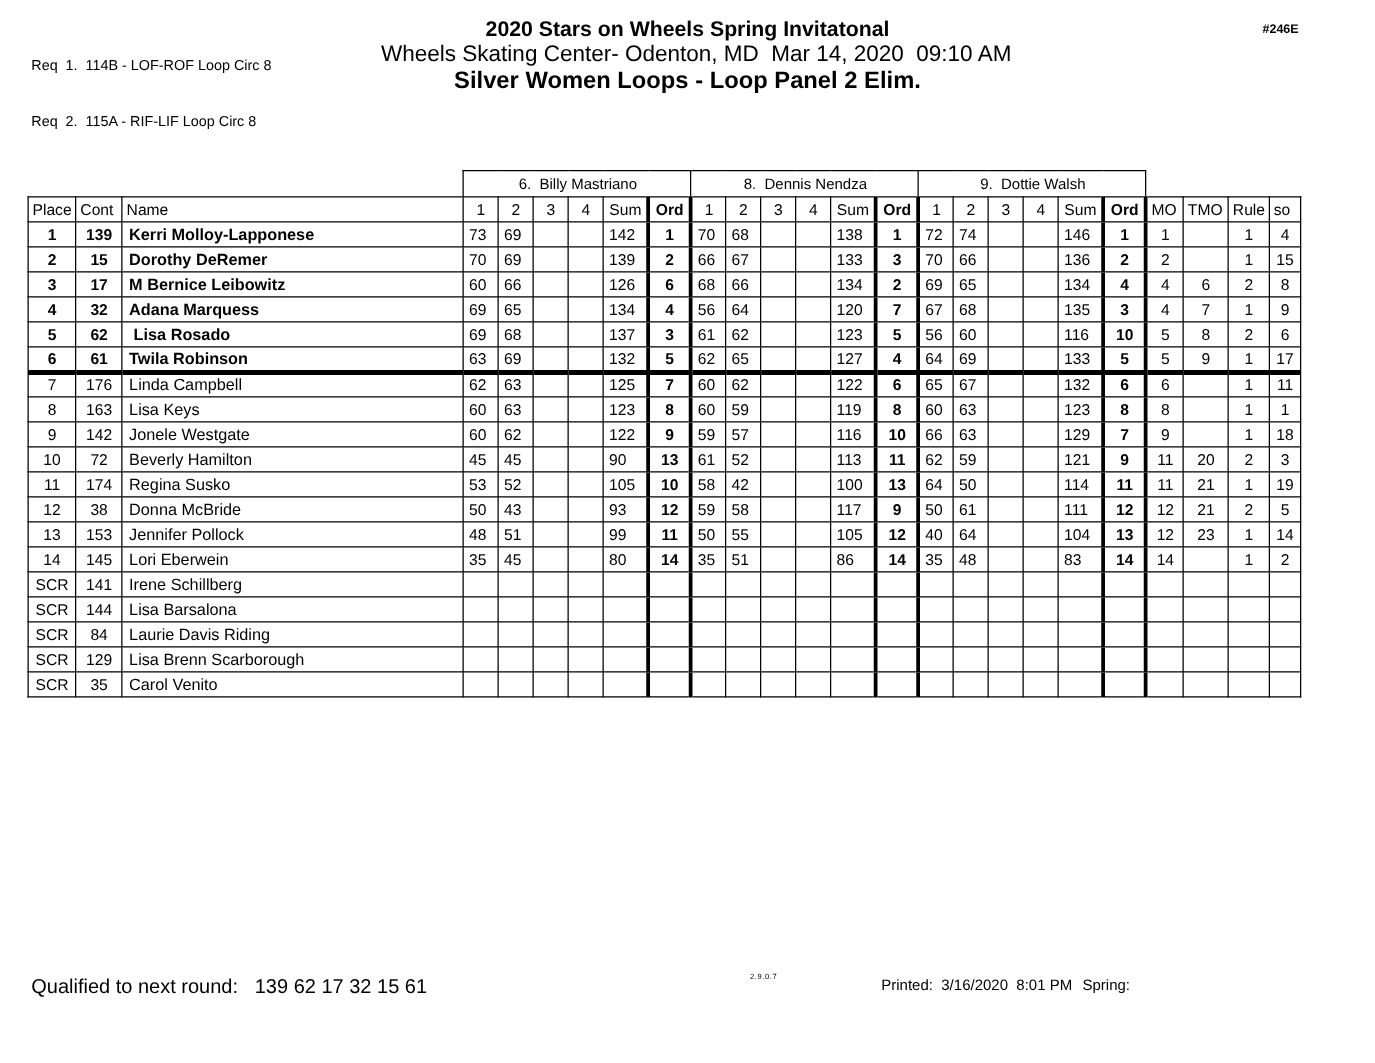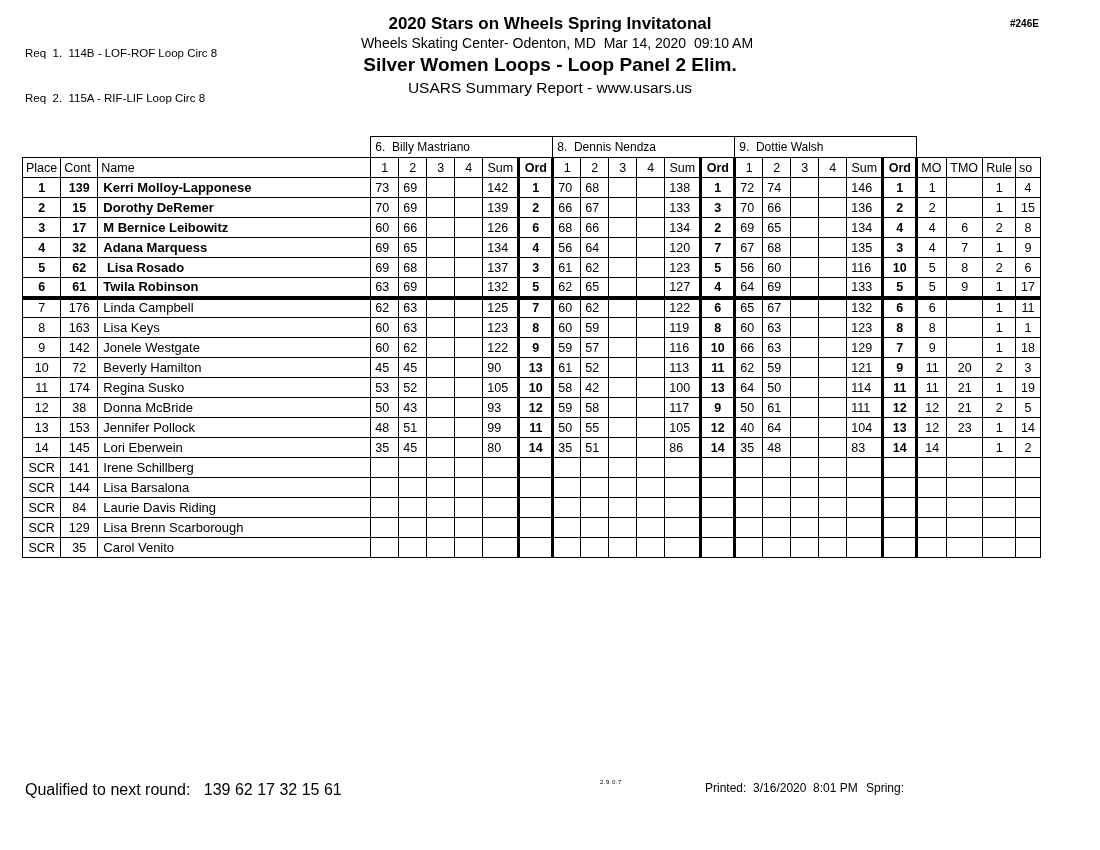--- a/index.html
+++ b/index.html
@@ -4,32 +4,32 @@
 <style>
   * { box-sizing: border-box; }
   html,body { margin:0; padding:0; background:#fff; }
   body { font-family:"Liberation Sans","DejaVu Sans",sans-serif; color:#000; }
   .page { position:relative; width:1100px; height:850px; background:#fff; overflow:hidden; }
 
   
   .req-block { position:absolute; left:25px; top:16px; font-size:11.5px; line-height:15px; white-space:pre; }
   .center-head { position:absolute; left:0; top:13px; width:1100px; text-align:center; }
   .title  { font-size:17px; font-weight:bold; line-height:21px;text-align:center; }
-  .venue  { font-size:14px; line-height:19px; white-space:pre;margin-left:14px; }
+  .venue  { font-size:18px; line-height:19px; white-space:pre;margin-left:14px; }
   .event  { font-size:19px; font-weight:bold; line-height:24px; }
   .report { font-size:15.5px; line-height:21px; }
   .docnum { position:absolute; left:1010px; top:18px; font-size:10px; font-weight:bold; }
 
   
   table { position:absolute; left:22px; top:136px; border-collapse:collapse; table-layout:fixed; }
   td { border:1px solid #000; height:20px; padding:0 3px; font-size:12.5px; line-height:14px;
        overflow:hidden; vertical-align:middle; white-space:pre; }
   tr.judge-row td { height:21px; }
   td.spacer { border:none; }
-  td.judge-name { text-align:left; font-size:12px; padding-left:4px; }
+  td.judge-name { text-align:center; font-size:12px; padding-left:4px; }
   td.h { text-align:center; font-size:12.5px; }
   td.h-left { text-align:left; }
   td.place, td.cont { text-align:center; }
   td.name { text-align:left; padding-left:5px; font-size:13px; }
   td.score { text-align:left; padding-left:4px; }
   td.ord { border-left:3px solid #000; border-right:3px solid #000; font-weight:bold; text-align:center; }
   td.ro { text-align:center; }
   tr.qualified td.place, tr.qualified td.cont, tr.qualified td.name { font-weight:bold; }
   tr.cutoff td { border-bottom:4px solid #000; }
 
@@ -46,21 +46,20 @@
 
   <div class="req-block">
     <div>Req  1.  114B - LOF-ROF Loop Circ 8</div>
     <div>Req  2.  115A - RIF-LIF Loop Circ 8</div>
   </div>
 
   <div class="center-head">
     <div class="title">2020 Stars on Wheels Spring Invitatonal</div>
     <div class="venue">Wheels Skating Center- Odenton, MD  Mar 14, 2020  09:10 AM</div>
     <div class="event">Silver Women Loops - Loop Panel 2 Elim.</div>
-    <div class="report">USARS Summary Report - www.usars.us</div>
   </div>
 
   <div class="docnum">#246E</div>
 
   <table>
     <colgroup>
       <col style="width:38px">
         <col style="width:37px">
         <col style="width:273px">
       <col style="width:28px">

